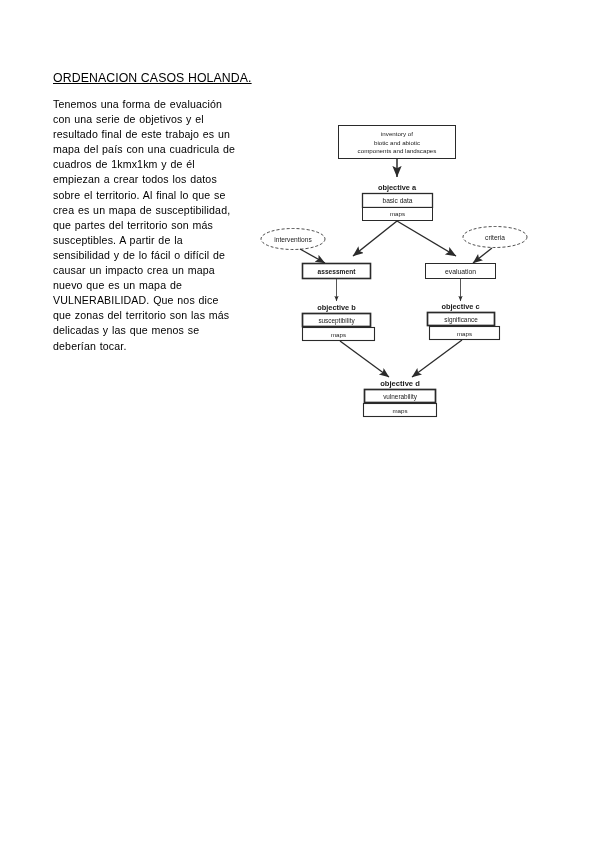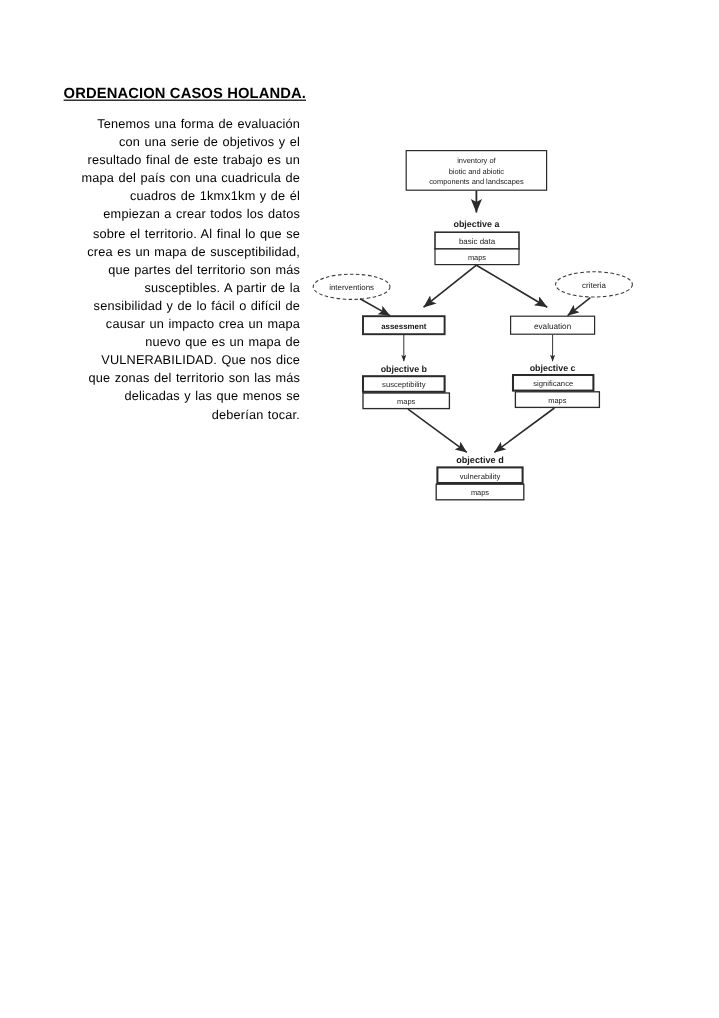--- a/index.html
+++ b/index.html
@@ -20,36 +20,35 @@
     overflow: hidden;
   }
 
   
   #doc-heading {
     position: absolute;
     left: 53px;
     top: 71px;
     width: 250px;
     font-size: 12.3px;
-    font-weight: bold;
+    font-weight: normal;
     letter-spacing: 0.1px;
     text-decoration: underline;
     white-space: nowrap;
   }
   #doc-paragraph {
     position: absolute;
     left: 53px;
     top: 97px;
     width: 182px;
     font-size: 10.6px;
     line-height: 15.1px;
-    text-align: right;
+    text-align: left;
     letter-spacing: 0.15px;
     word-spacing: 0.6px;
-    margin-left: 15px;
   }
 
   
   #diagram {
     position: absolute;
     left: 252px;
     top: 115px;
     width: 296px;
     height: 312px;
   }

